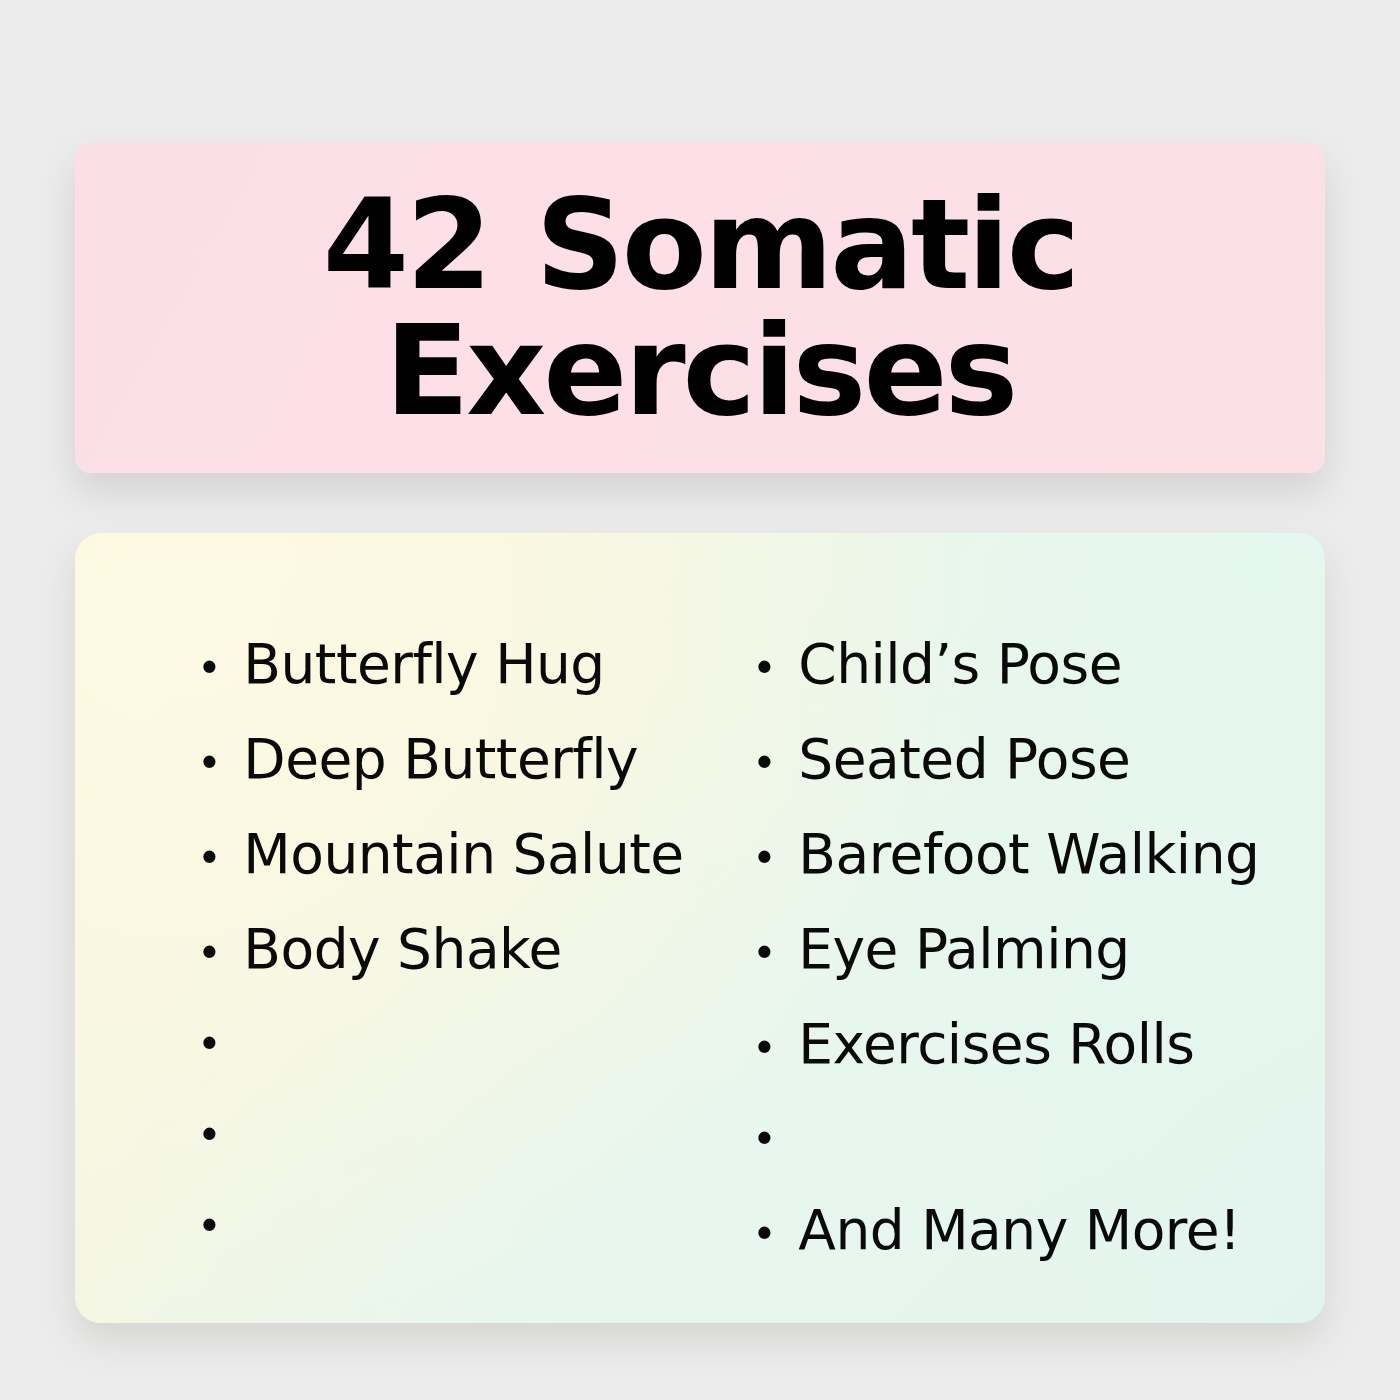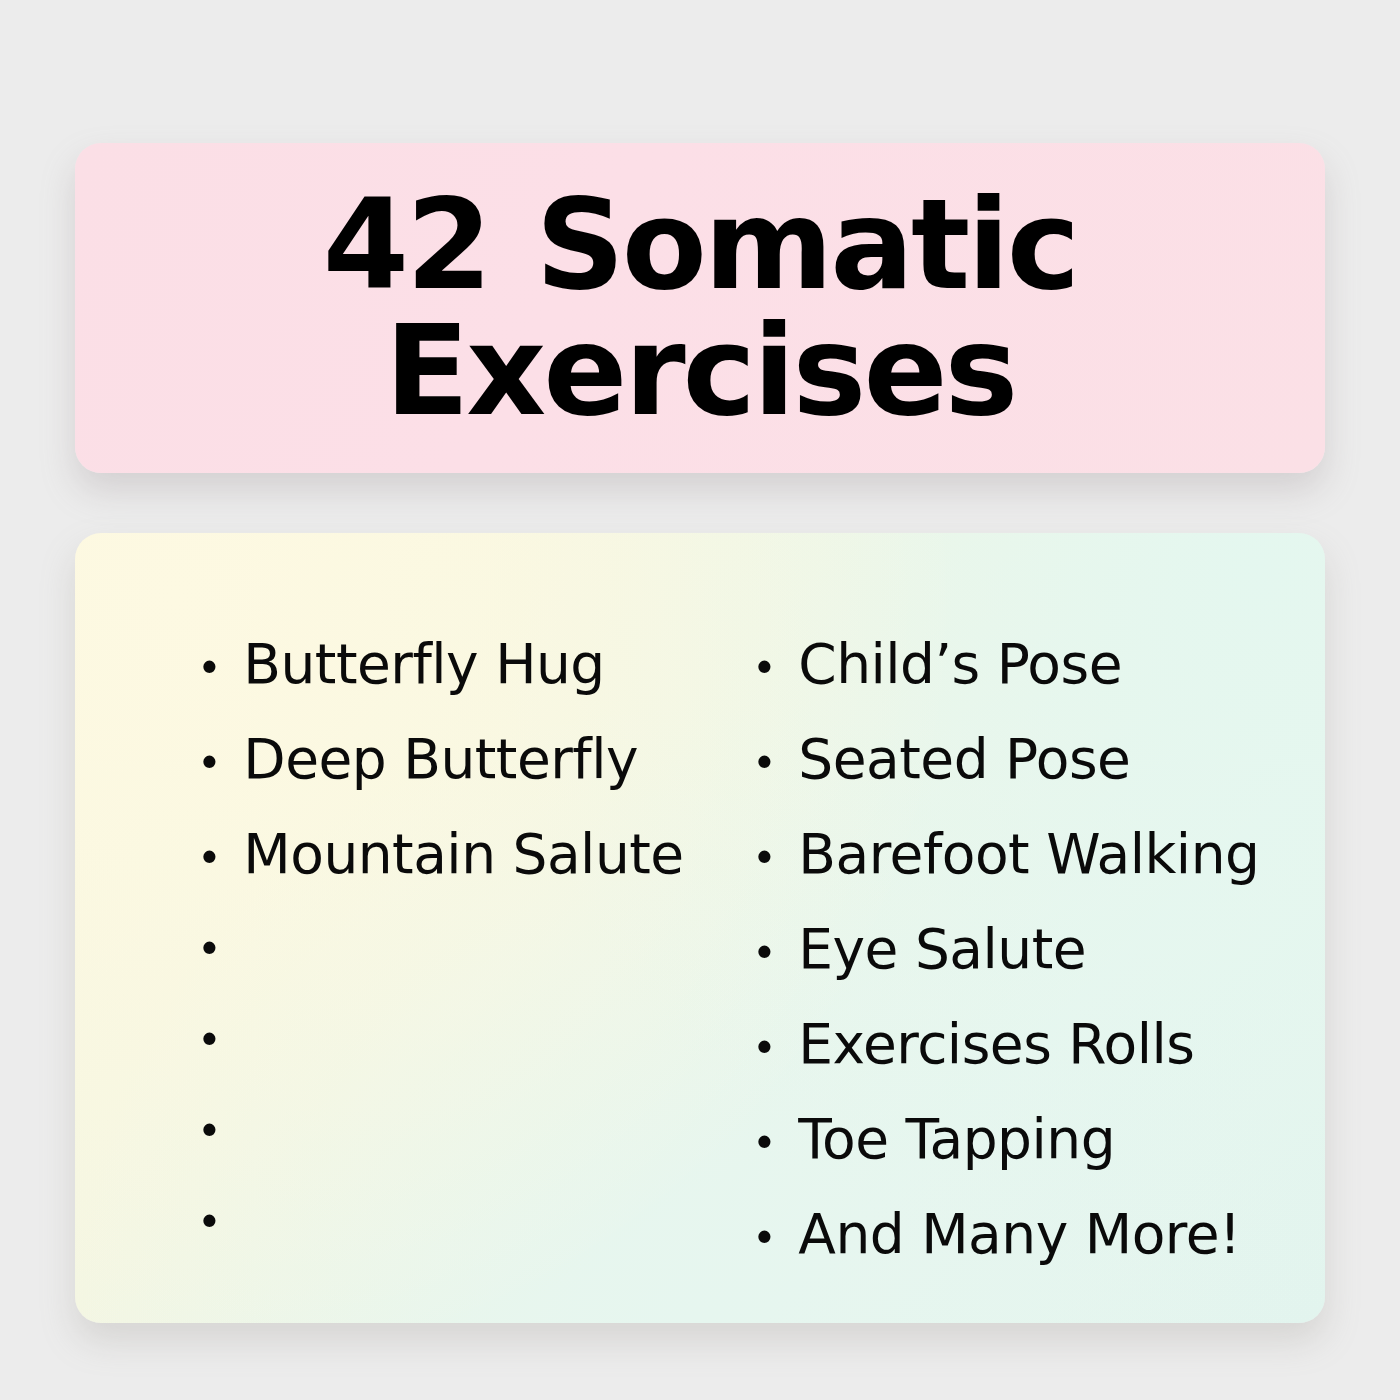--- a/index.html
+++ b/index.html
@@ -21,21 +21,21 @@
     box-sizing: border-box;
   }
 
   
   .title-card {
     position: absolute;
     left: 75px;
     top: 143px;
     width: 1250px;
     height: 330px;
-    border-radius: 26px;
+    border-radius: 16px;
     background: linear-gradient(120deg, #fbdfe6 0%, #fcdfe7 40%, #fbe0e6 100%);
     box-shadow: 0 18px 34px rgba(150, 140, 145, 0.28);
     display: flex;
     align-items: center;
     justify-content: center;
   }
   .title-text {
     font-family: "DejaVu Sans", sans-serif;
     font-weight: bold;
     font-size: 124px;
@@ -117,20 +117,21 @@
       <div class="item">
         <span class="bullet">•</span>
         <span class="label">Deep Butterfly</span>
       </div>
       <div class="item">
         <span class="bullet">•</span>
         <span class="label">Mountain Salute</span>
       </div>
       <div class="item">
         <span class="bullet">•</span>
+        <span class="label">Body Shake</span>
       </div>
       <div class="item">
         <span class="bullet">•</span>
       </div>
       <div class="item">
         <span class="bullet">•</span>
       </div>
       <div class="item">
         <span class="bullet">•</span>
       </div>
@@ -144,29 +145,28 @@
       <div class="item">
         <span class="bullet">•</span>
         <span class="label">Seated Pose</span>
       </div>
       <div class="item">
         <span class="bullet">•</span>
         <span class="label">Barefoot Walking</span>
       </div>
       <div class="item">
         <span class="bullet">•</span>
-        <span class="label">Eye Salute</span>
+        <span class="label">Eye Palming</span>
       </div>
       <div class="item">
         <span class="bullet">•</span>
         <span class="label">Exercises Rolls</span>
       </div>
       <div class="item">
         <span class="bullet">•</span>
-        <span class="label">Toe Tapping</span>
       </div>
       <div class="item strong">
         <span class="bullet">•</span>
         <span class="label">And Many More!</span>
       </div>
     </div>
 
   </div>
 </div>
 

